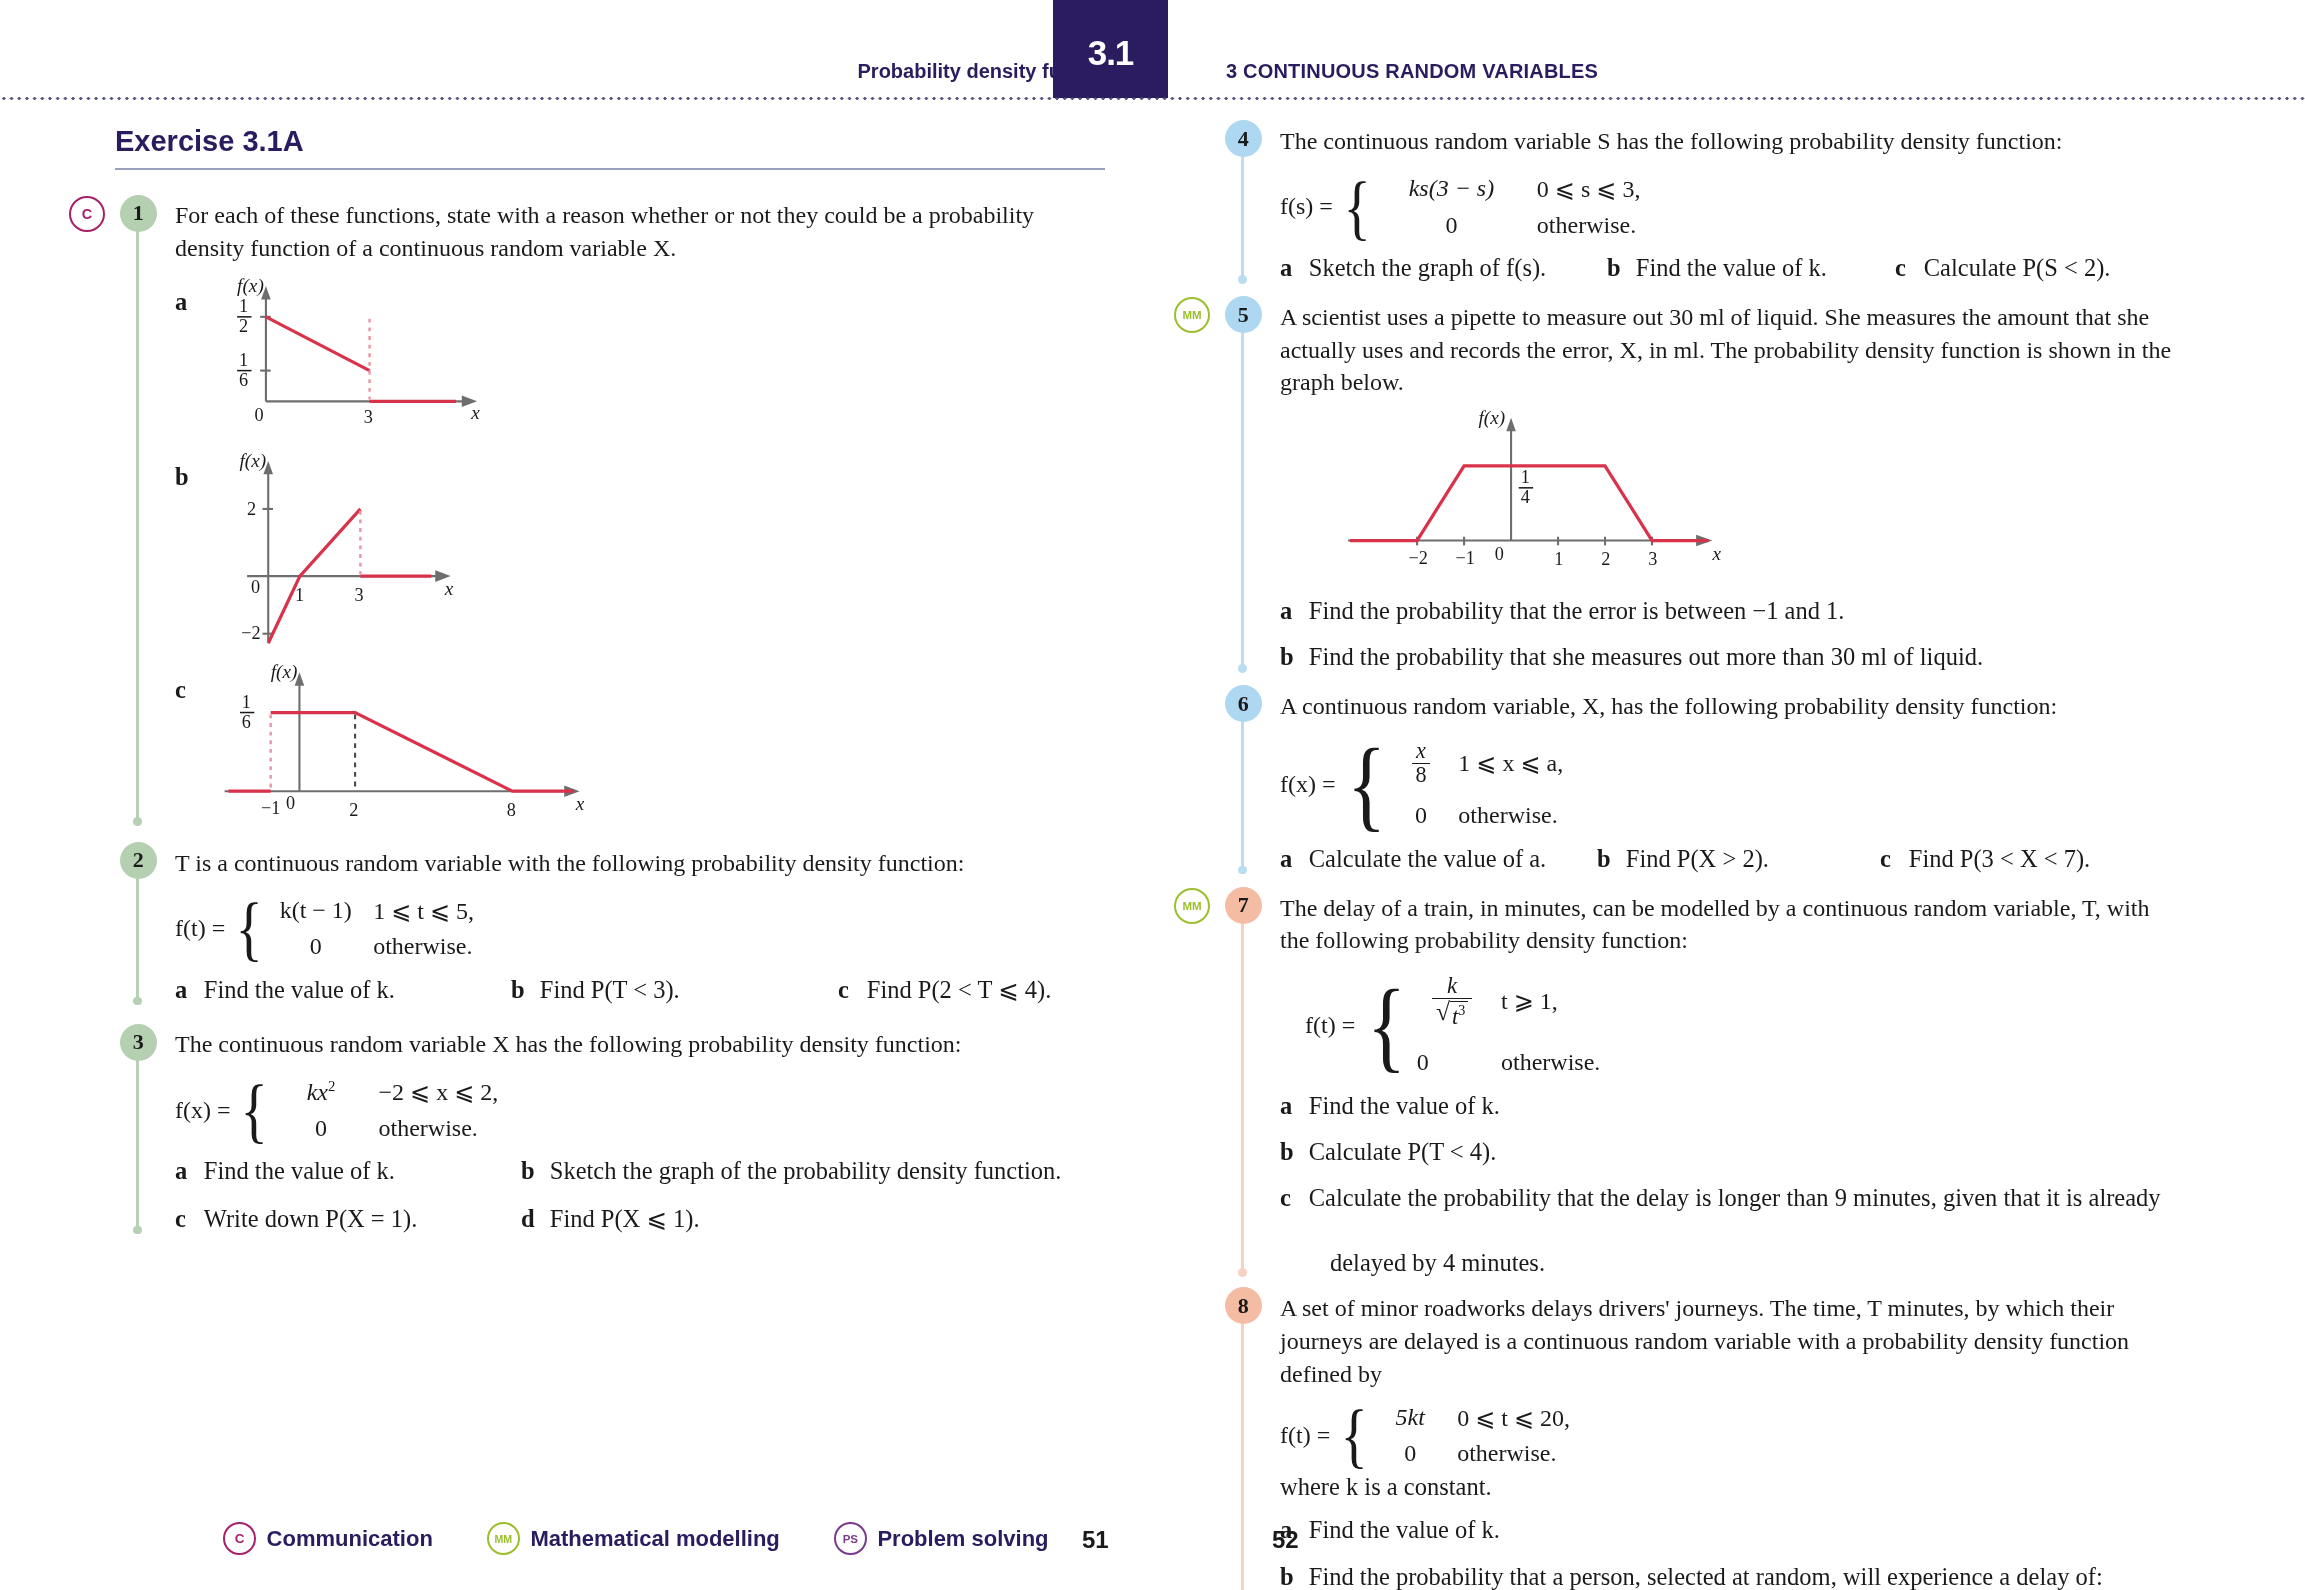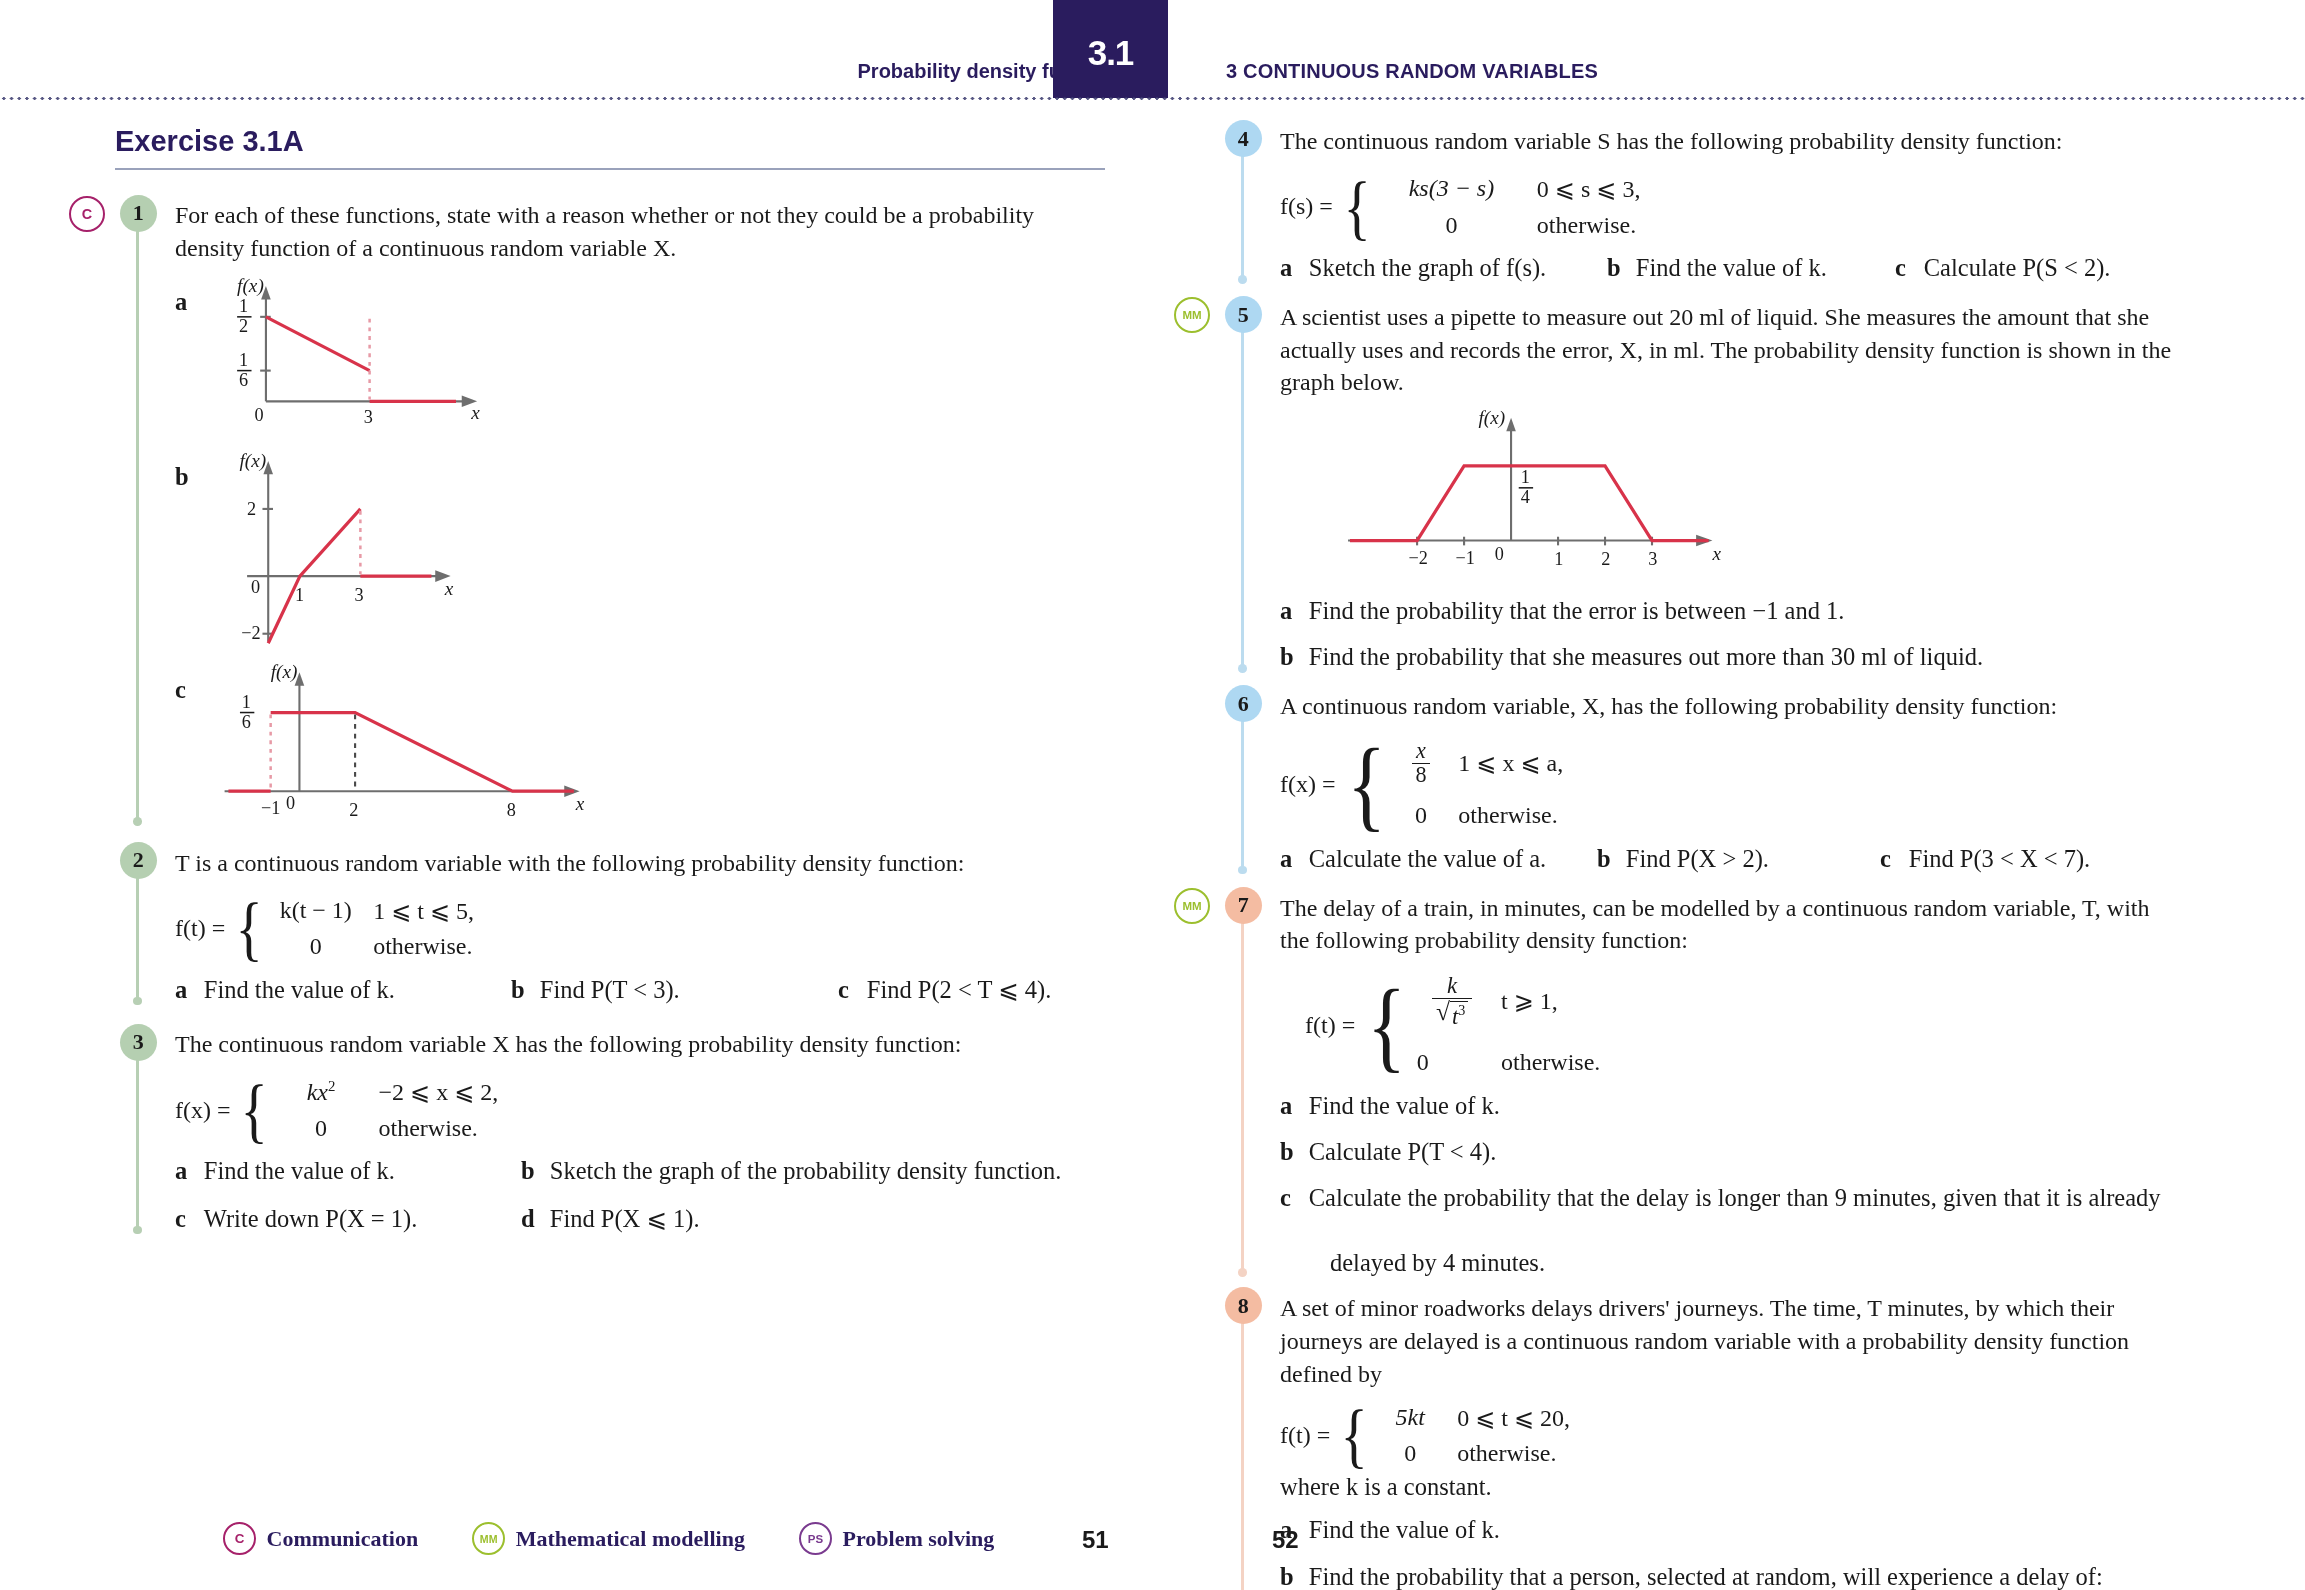--- a/index.html
+++ b/index.html
@@ -185,21 +185,21 @@
   .legend-badge {
     width: 33px; height: 33px; border-radius: 50%;
     border: 2.9px solid #a6216a;
     display: flex; align-items: center; justify-content: center;
     font-family: "Liberation Sans", sans-serif;
     font-size: 13.4px; font-weight: bold; color: #a6216a;
   }
   .legend-badge.mm { border-color: #9cbf2e; color: #9cbf2e; font-size: 10.6px; }
   .legend-badge.ps { border-color: #7a3b8f; color: #7a3b8f; font-size: 11.5px; }
   .legend-label {
-    font-family: Liberation Serif, serif;
+    font-family: Liberation Sans, sans-serif;
     font-weight: bold; font-size: 22px; color: #2a1c5e;
   }
   .pgnum {
     position: absolute; top: 21px;
     font-family: "Liberation Sans", sans-serif;
     font-weight: bold; font-size: 24px; color: #1a1a1a;
   }
   .pgnum-left  { left: 1082px; }
   .pgnum-right { left: 1272px; }
 </style>
@@ -421,21 +421,21 @@
         <span>Calculate P(S &lt; 2).</span>
       </span>
     </div>
   </div>
 
   <div class="q" style="margin-bottom:17.3px;">
     <div class="q-spine spine-blue"></div>
     <div class="q-skill skill-mm">MM</div>
     <div class="q-num num-blue">5</div>
     <div class="q-text">
-      <div>A scientist uses a pipette to measure out 20 ml of liquid. She measures the amount that she</div>
+      <div>A scientist uses a pipette to measure out 30 ml of liquid. She measures the amount that she</div>
       <div>actually uses and records the error, X, in ml. The probability density function is shown in the</div>
       <div>graph below.</div>
     </div>
 
     <div style="margin:15.4px 0 17.3px 58px;">
       <svg width="442" height="163" viewBox="0 0 460 170">
         <line class="ax" x1="180" y1="12" x2="180" y2="132"></line>
         <polygon points="180,4 175,18 185,18" fill="#6e6e6e"></polygon>
         <line class="ax" x1="10" y1="132" x2="378" y2="132"></line>
         <polygon points="390,132 373,126 373,138" fill="#6e6e6e"></polygon>

